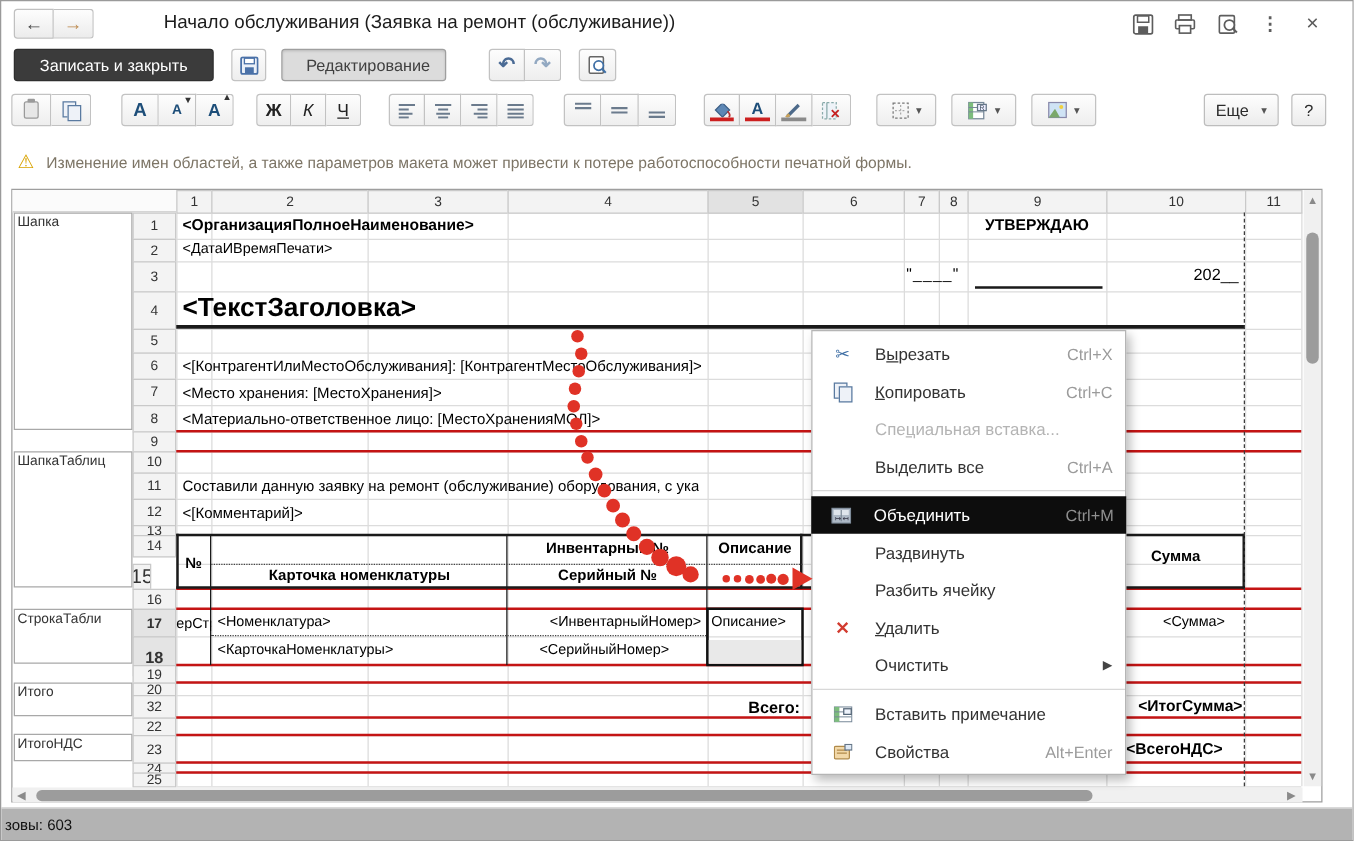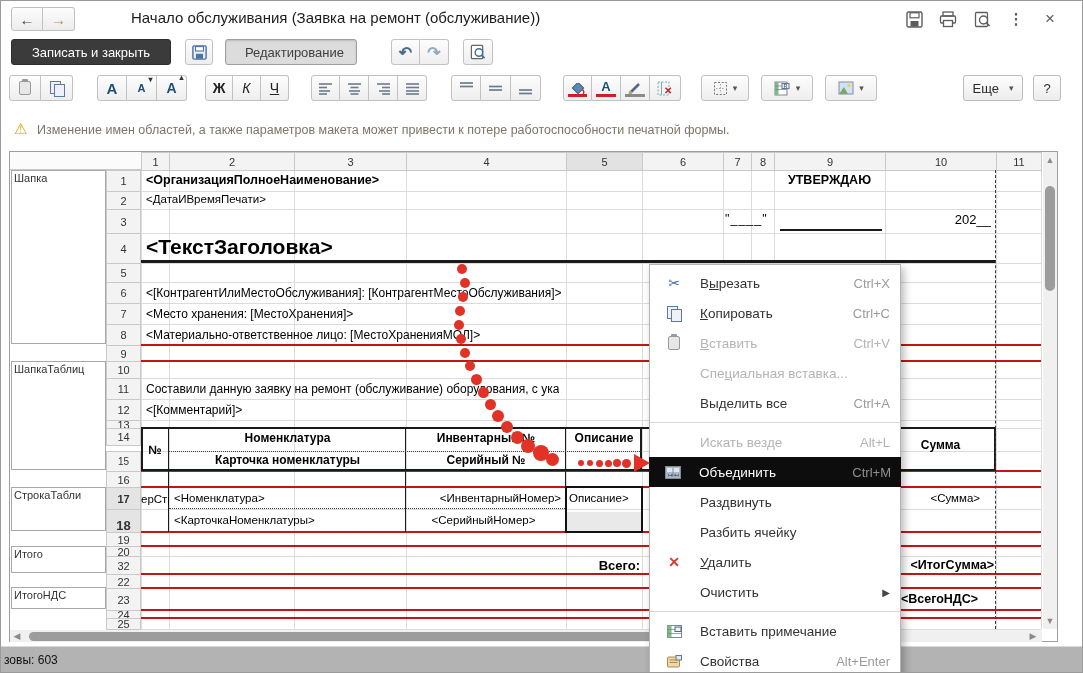--- a/index.html
+++ b/index.html
@@ -373,21 +373,21 @@
       <div class="rowhdr" style="left: 105px; top: 262px; width: 35px; height: 20px; font-size: 11px;">5</div>
       <div class="rowhdr" style="left: 105px; top: 281px; width: 35px; height: 22px; font-size: 11px;">6</div>
       <div class="rowhdr" style="left: 105px; top: 302px; width: 35px; height: 22px; font-size: 11px;">7</div>
       <div class="rowhdr" style="left: 105px; top: 323px; width: 35px; height: 22px; font-size: 11px;">8</div>
       <div class="rowhdr" style="left: 105px; top: 344px; width: 35px; height: 17px; font-size: 11px;">9</div>
       <div class="rowhdr" style="left: 105px; top: 360px; width: 35px; height: 18px; font-size: 11px;">10</div>
       <div class="rowhdr" style="left: 105px; top: 377px; width: 35px; height: 22px; font-size: 11px;">11</div>
       <div class="rowhdr" style="left: 105px; top: 398px; width: 35px; height: 22px; font-size: 11px;">12</div>
       <div class="rowhdr" style="left: 105px; top: 419px; width: 35px; height: 9px; font-size: 11px;">13</div>
       <div class="rowhdr" style="left: 105px; top: 427px; width: 35px; height: 18px; font-size: 11px;">14</div>
-      <div class="rowhdr" style="left: 105px; top: 450px; width: 35px; height: 21px; font-size: 10px;">15</div>
+      <div class="rowhdr" style="left: 105px; top: 450px; width: 15px; height: 21px; font-size: 16px;">15</div>
       <div class="rowhdr" style="left: 105px; top: 470px; width: 35px; height: 17px; font-size: 11px;">16</div>
       <div class="rowhdr sel" style="left: 105px; top: 486px; width: 35px; height: 23px; font-size: 11px;">17</div>
       <div class="rowhdr sel" style="left: 105px; top: 508px; width: 35px; height: 32px; font-size: 13px;">18</div>
       <div class="rowhdr" style="left: 105px; top: 531px; width: 35px; height: 15px; font-size: 11px;">19</div>
       <div class="rowhdr" style="left: 105px; top: 545px; width: 35px; height: 11px; font-size: 11px;">20</div>
       <div class="rowhdr" style="left: 105px; top: 555px; width: 35px; height: 19px; font-size: 11px;">32</div>
       <div class="rowhdr" style="left: 105px; top: 573px; width: 35px; height: 15px; font-size: 11px;">22</div>
       <div class="rowhdr" style="left: 105px; top: 587px; width: 35px; height: 23px; font-size: 11px;">23</div>
       <div class="rowhdr" style="left: 105px; top: 609px; width: 35px; height: 9px; font-size: 11px;">24</div>
       <div class="rowhdr" style="left: 105px; top: 617px; width: 35px; height: 12px; font-size: 11px;">25</div>
@@ -417,21 +417,20 @@
   <div class="cell" style="left:900px;top:211px;width:90px;text-align:right;font-size:13px;">202__</div>
   <div class="cell b" style="left:145px;top:234px;font-size:21px;">&lt;ТекстЗаголовка&gt;</div>
   <div class="blk" style="left:140px;top:259px;width:855px;height:2.5px;"></div>
   <div class="cell" style="left:145px;top:285px;">&lt;[КонтрагентИлиМестоОбслуживания]: [КонтрагентМестоОбслуживания]&gt;</div>
   <div class="cell" style="left:145px;top:306px;">&lt;Место хранения: [МестоХранения]&gt;</div>
   <div class="cell" style="left:145px;top:327px;">&lt;Материально-ответственное лицо: [МестоХраненияМОЛ]&gt;</div>
   <div class="cell" style="left:145px;top:381px;">Составили данную заявку на ремонт (обслуживание) оборудования, с ука</div>
   <div class="cell" style="left:145px;top:402px;">&lt;[Комментарий]&gt;</div>
 
   <div class="cell b" style="left:140px;top:427px;width:28px;height:43px;display:flex;align-items:center;justify-content:center;">№</div>
-  <div class="cell b" style="left:168px;top:430px;width:237px;text-align:center;">Номенклатура</div>
   <div class="cell b" style="left:168px;top:452px;width:237px;text-align:center;">Карточка номенклатуры</div>
   <div class="cell b" style="left:405px;top:430px;width:160px;text-align:center;">Инвентарный №</div>
   <div class="cell b" style="left:405px;top:452px;width:160px;text-align:center;">Серийный №</div>
   <div class="cell b" style="left:565px;top:430px;width:76px;text-align:center;">Описание</div>
   <div class="cell b" style="left:884px;top:437px;width:111px;text-align:center;">Сумма</div>
 
   <div class="blk" style="left:140px;top:426px;width:855px;height:2px;"></div>
   <div class="blk" style="left:140px;top:468px;width:855px;height:2px;"></div>
   <div class="blk" style="left:140px;top:426px;width:2px;height:44px;"></div>
   <div class="blk" style="left:639px;top:426px;width:2px;height:44px;"></div>
@@ -477,42 +476,30 @@
       <span class="sc">Ctrl+X</span>
     </div>
     <div class="mi">
       <span class="mic">
           <span class="ic-sheets"></span>
         </span>
       <span class="lbl"><span></span><u>К</u><span>опировать</span></span>
       <span class="sc">Ctrl+C</span>
     </div>
     <div class="mi disabled">
-      <span class="mic">
-          <span class="ic-clip"></span>
-        </span>
-      <span class="lbl"><span></span><u>В</u><span>ставить</span></span>
-      <span class="sc">Ctrl+V</span>
-    </div>
-    <div class="mi disabled">
       <span class="mic"></span>
       <span class="lbl"><span>Спе</span><u>ц</u><span>иальная вставка...</span></span>
       <span class="sc"></span>
     </div>
     <div class="mi">
       <span class="mic"></span>
       <span class="lbl"><span>Вы</span><u>д</u><span>елить все</span></span>
       <span class="sc">Ctrl+A</span>
     </div>
     <div class="msep"></div>
-    <div class="mi disabled">
-      <span class="mic"></span>
-      <span class="lbl"><span>Искать везде</span></span>
-      <span class="sc">Alt+L</span>
-    </div>
     <div class="mi selected">
       <span class="mic">
           <svg width="16" height="13">
             <rect x="0.5" y="0.5" width="15" height="12" fill="#aeb9c6" stroke="#7e8b99"></rect>
             <rect x="2" y="2" width="12" height="4" fill="#dfe5ec"></rect>
             <line x1="8" y1="2" x2="8" y2="11" stroke="#7e8b99" stroke-width="1"></line>
             <text x="3" y="11" font-size="6" fill="#334">↦</text>
             <text x="9" y="11" font-size="6" fill="#334">↤</text>
           </svg>
         </span>

